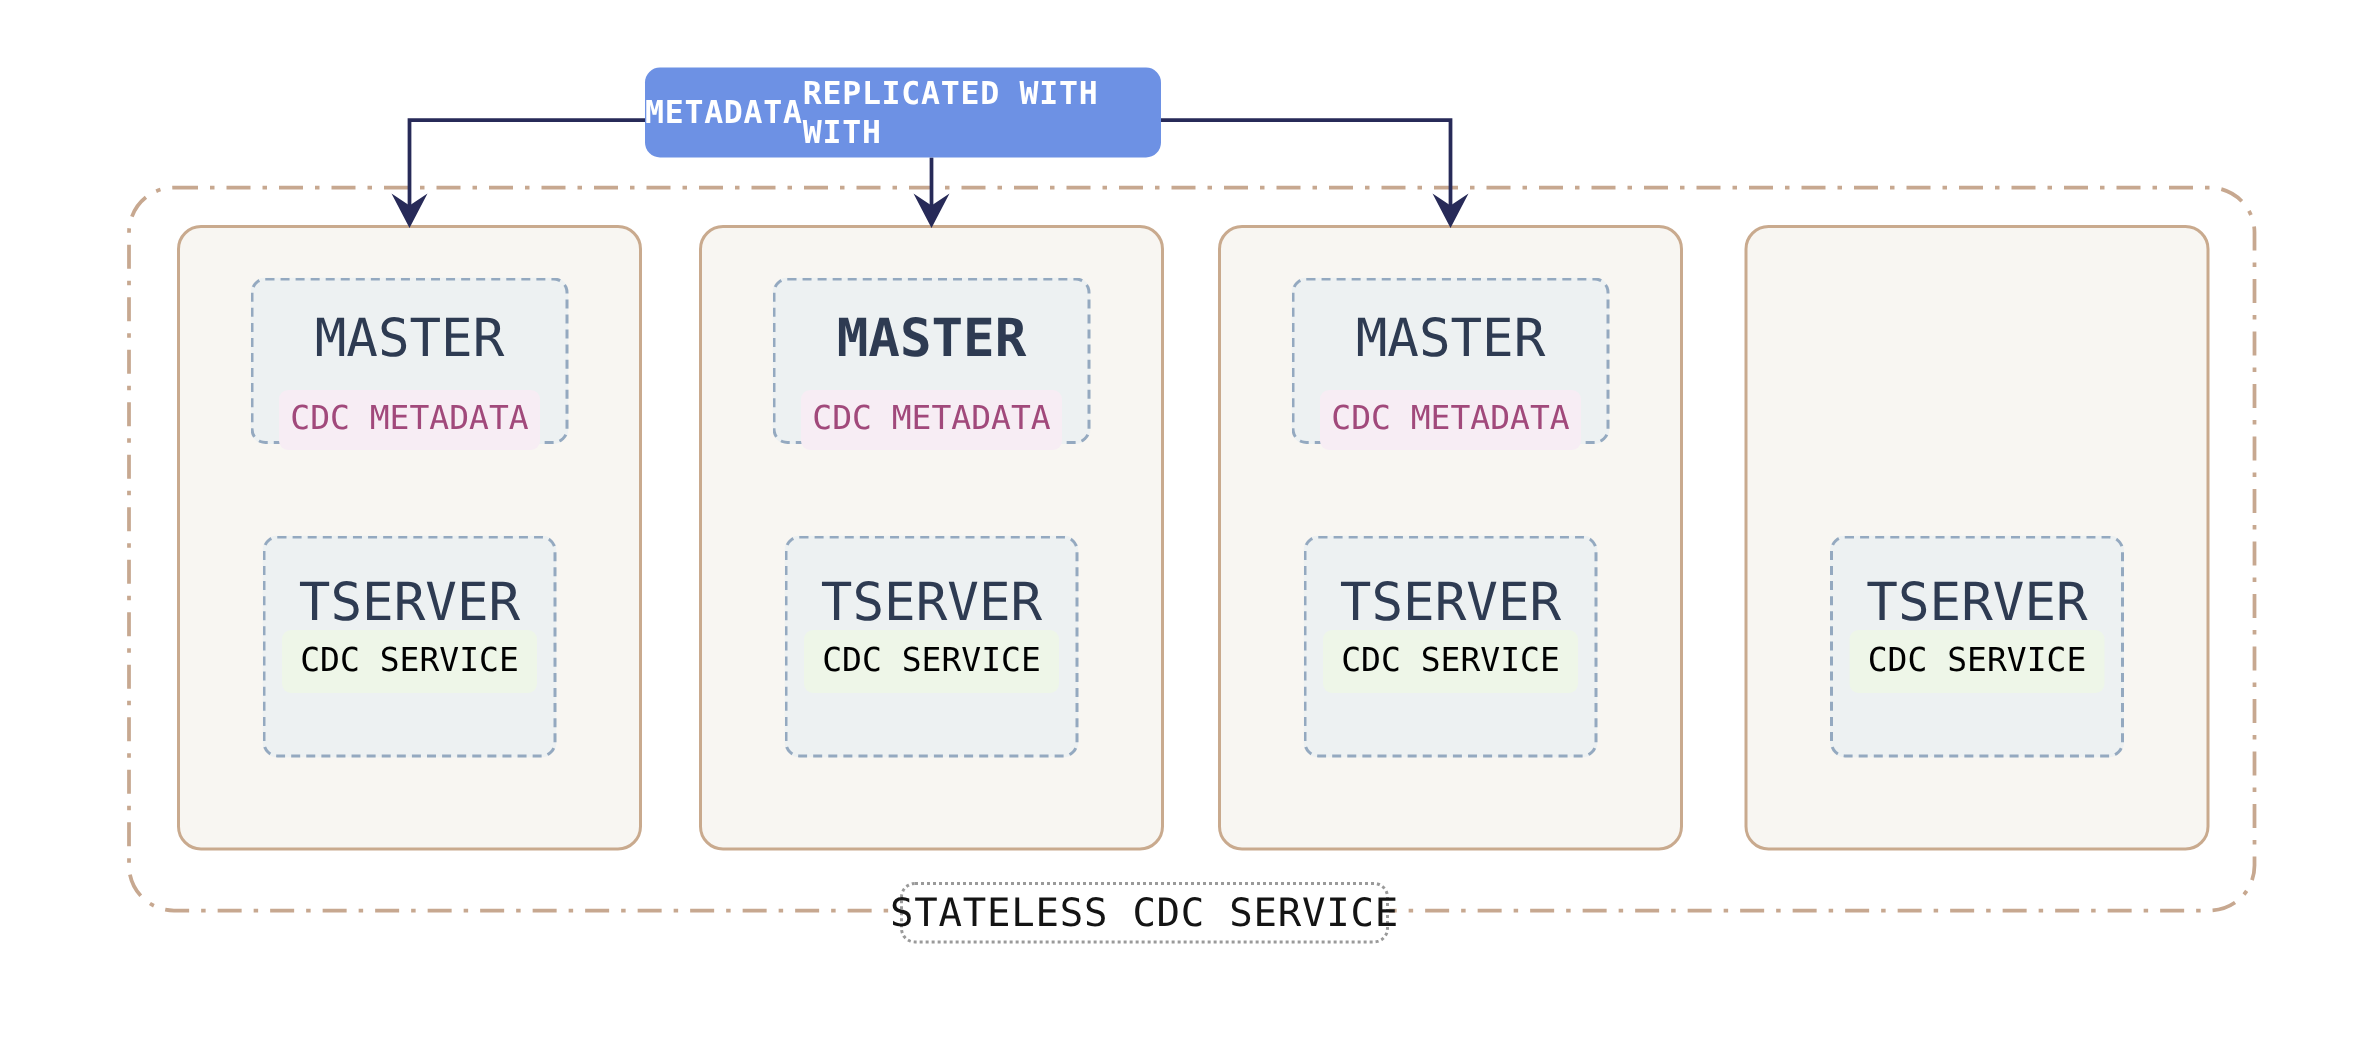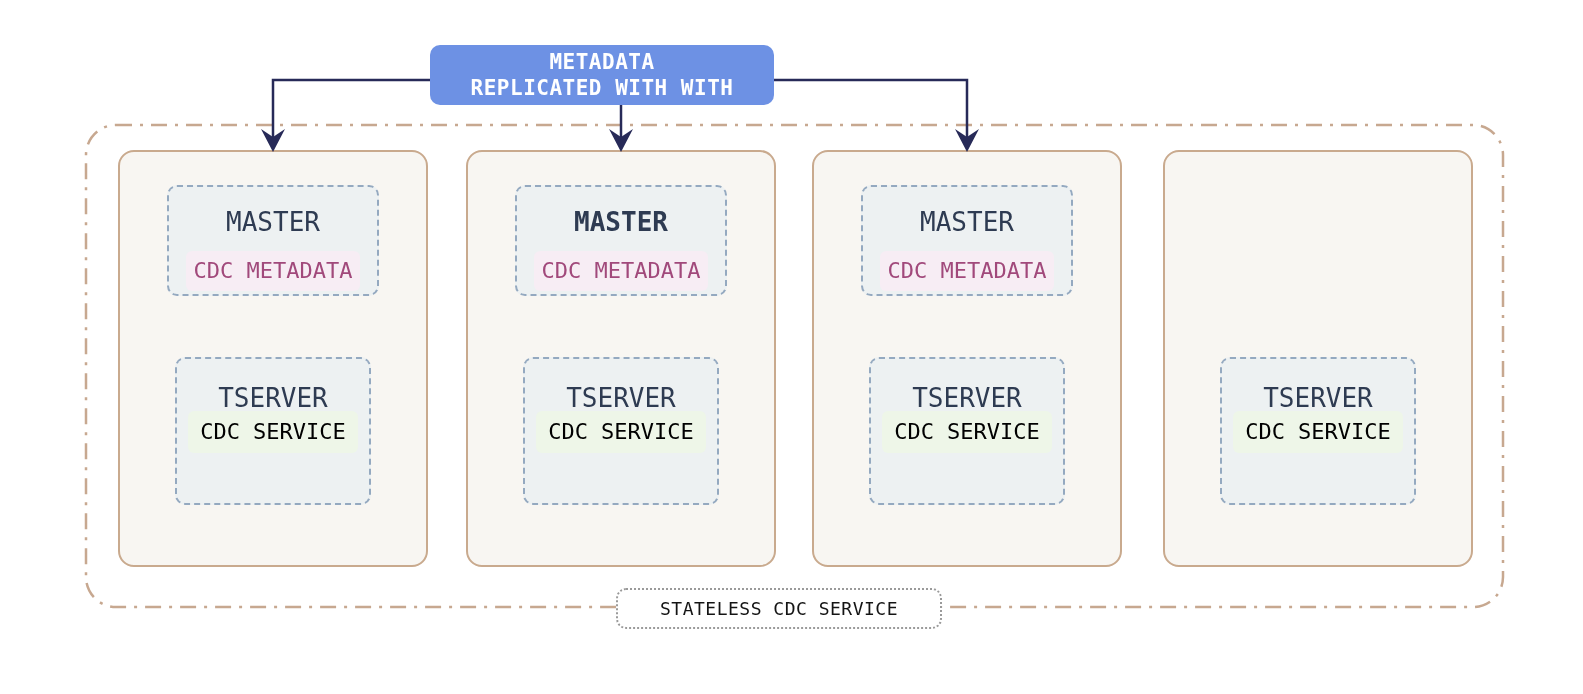--- a/index.html
+++ b/index.html
@@ -5,52 +5,52 @@
   html,body { margin:0; padding:0; background:#ffffff; }
   .canvas {
     position:relative; width:1583px; height:694px; background:#ffffff;
     font-family:"DejaVu Sans Mono","Liberation Mono",monospace; overflow:hidden;
   }
   .overlay { position:absolute; left:0; top:0; width:1583px; height:694px; z-index:2; pointer-events:none; }
 
   .banner {
     position:absolute; left:430px; top:45px; width:344px; height:60px;
     background:#6d91e4; border-radius:10px; color:#ffffff; z-index:3;
-    display:flex; flex-direction:column; align-items:center; justify-content:center;
+    display:flex; flex-direction:row; align-items:center; justify-content:center;
     font-weight:bold; font-size:21px; line-height:26px; letter-spacing:0.5px;
   }
 
   .node {
     position:absolute; top:150px; width:310px; height:417px; box-sizing:border-box;
     background:#f8f6f2; border:2px solid #c9aa8e; border-radius:16px; z-index:1;
   }
   .node-1 { left:118px; } .node-2 { left:466px; } .node-3 { left:812px; } .node-4 { left:1163px; }
 
   .inner {
     position:absolute; left:50%; transform:translateX(-50%); box-sizing:border-box;
     background:#edf1f2; border:2px dashed #94a9c0; border-radius:10px;
     display:flex; flex-direction:column; align-items:center;
   }
   .master  { top:33px;  width:212px; height:111px; padding-top:22px; gap:16px; }
   .tserver { top:205px; width:196px; height:148px; padding-top:26px; }
 
-  .inner-title { font-size:26px; line-height:1; color:#2e3b52; font-weight:400; white-space:nowrap; }
+  .inner-title { font-size:35px; line-height:1; color:#2e3b52; font-weight:400; white-space:nowrap; }
   .inner-title[data-emphasis="bold"] { font-weight:700; }
 
   .pill {
     font-size:22px; font-weight:normal; line-height:1; border-radius:6px; white-space:nowrap;
   }
   .pill-metadata { color:#a1497b; background:#f7edf4; padding:9px 8px; }
   .pill-service  { color:#000000; background:#eef6e8; padding:10px 12px; }
 
   .group-label {
-    position:absolute; left:616px; top:588px; width:326px; height:41px; box-sizing:border-box;
+    position:absolute; left:600px; top:588px; width:326px; height:41px; box-sizing:border-box;
     background:#ffffff; border:2px dotted #9a9a9a; border-radius:10px; z-index:3;
     display:flex; align-items:center; justify-content:center;
-    font-size:18px; color:#141414; letter-spacing:0.5px; white-space:nowrap;
+    font-size:26px; color:#141414; letter-spacing:0.5px; white-space:nowrap;
   }
 </style>
 </head>
 <body>
 
 <div class="canvas">
 
   <svg class="overlay" viewBox="0 0 1583 694" xmlns="http://www.w3.org/2000/svg">
     <rect x="86" y="125" width="1417" height="482" rx="30" fill="none" stroke="#c7a890" stroke-width="2.5" stroke-dasharray="16 8 3 8"></rect>
     <path d="M430 80 H273 V144" fill="none" stroke="#272a58" stroke-width="2.5"></path>

